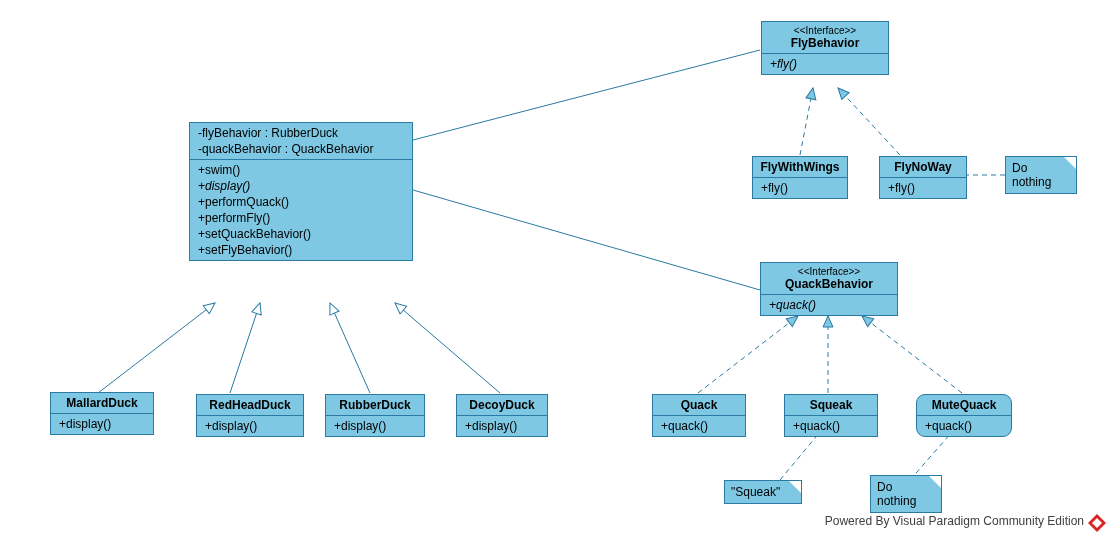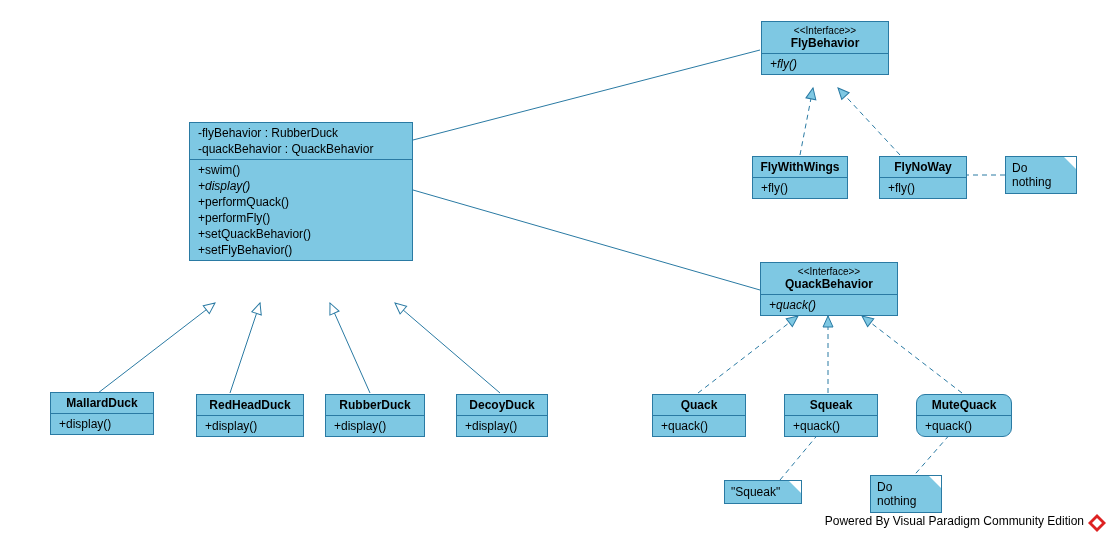--- a/index.html
+++ b/index.html
@@ -63,21 +63,21 @@
     top: 0;
     left: 0;
     width: 1112px;
     height: 536px;
     pointer-events: none;
   }
   .watermark {
     position: absolute;
     bottom: 8px;
     right: 28px;
-    color: #000000;
+    color: #404040;
     font-size: 12px;
   }
   .vp-logo {
     position: absolute;
     bottom: 4px;
     right: 6px;
   }
 </style>
 </head>
 <body>

